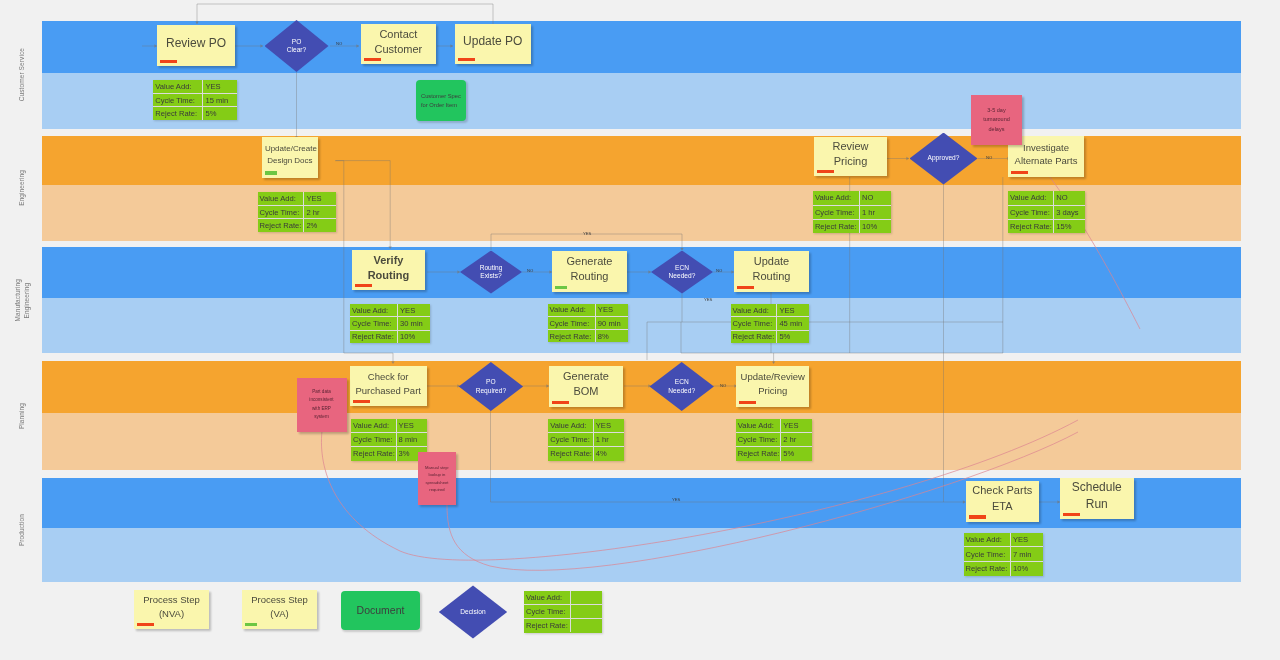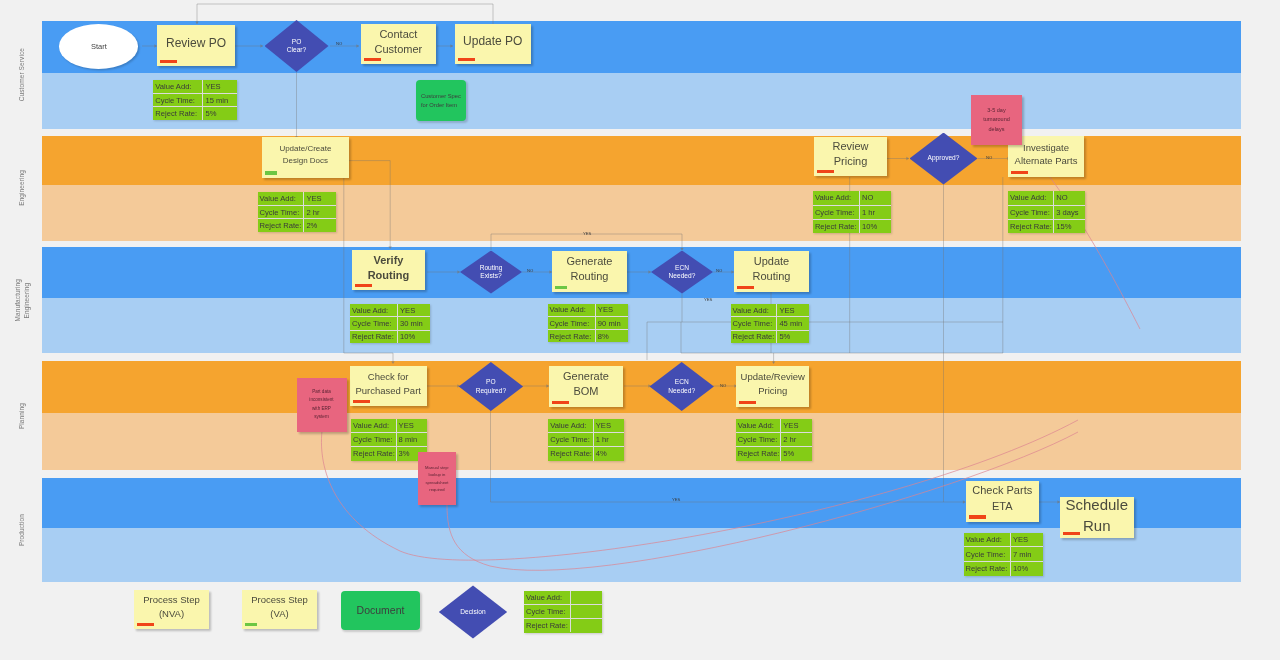--- a/index.html
+++ b/index.html
@@ -105,23 +105,20 @@
     <div class="laneband" style="left: 42px; top: 360.9px; width: 1198.5px; height: 52.5px; background: rgb(245, 164, 47);"></div>
     <div class="laneband" style="left: 42px; top: 413.4px; width: 1198.5px; height: 57px; background: rgb(244, 202, 153);"></div>
     <div class="lane-label" style="left: 11px; top: 360.9px; width: 22px; height: 109.5px; display: flex; align-items: center; justify-content: center;">
       <span>Planning</span>
     </div>
     <div class="laneband" style="left: 42px; top: 477.8px; width: 1198.5px; height: 50.5px; background: rgb(73, 156, 243);"></div>
     <div class="laneband" style="left: 42px; top: 528.3px; width: 1198.5px; height: 54px; background: rgb(168, 206, 243);"></div>
     <div class="lane-label" style="left: 11px; top: 477.8px; width: 22px; height: 104.5px; display: flex; align-items: center; justify-content: center;">
       <span>Production</span>
     </div>
-    <div class="oval" style="left: 59.3px; top: 24.3px; width: 79.2px; height: 44.6px;">
-      <div>Start</div>
-    </div>
     <div class="note" style="left: 157px; top: 25px; width: 78px; height: 41px; font-size: 12px; line-height: 1.25;">
       <div style="width: 100%;">Review PO</div>
       <div class="bar" style="background: rgb(240, 68, 24);"></div>
     </div>
     <div class="dwrap" style="left: 264.5px; top: 20px; width: 64px; height: 52px;">
       <div class="diamond" style="left: 0px; top: 0px; width: 64px; height: 52px; transform: none; clip-path: polygon(50% 0px, 100% 50%, 50% 100%, 0px 50%); box-shadow: none; filter: drop-shadow(rgba(0, 0, 0, 0.22) 1.2px 1.2px 1px);"></div>
       <div class="dlabel">PO<br>Clear?</div>
     </div>
     <div class="note" style="left: 360.7px; top: 24px; width: 75.4px; height: 40px; font-size: 11px; line-height: 1.35;">
       <div style="width: 100%;">Contact<br>Customer</div>
@@ -141,21 +138,21 @@
         <div class="v">15 min</div>
       </div>
       <div class="r">
         <div class="k">Reject Rate:</div>
         <div class="v">5%</div>
       </div>
     </div>
     <div class="doc" style="left: 415.7px; top: 80px; width: 50.5px; height: 41px; font-size: 5.8px;">
       <div>Customer Spec<br>for Order Item</div>
     </div>
-    <div class="note" style="left: 261.9px; top: 137.1px; width: 87px; height: 40.6px; font-size: 8px; line-height: 1.5;">
+    <div class="note" style="left: 261.9px; top: 137.1px; width: 56px; height: 40.6px; font-size: 8px; line-height: 1.5;">
       <div style="width: 100%;">Update/Create<br>Design Docs</div>
       <div class="bar" style="background: rgb(108, 198, 68); width: 12px;"></div>
     </div>
     <div class="mtable" style="left: 257.6px; top: 192px; width: 78px; height: 40px;">
       <div class="r">
         <div class="k">Value Add:</div>
         <div class="v">YES</div>
       </div>
       <div class="r">
         <div class="k">Cycle Time:</div>
@@ -336,21 +333,21 @@
     <div class="pink" style="left: 296.5px; top: 377.5px; width: 50px; height: 54px; font-size: 4.6px; line-height: 1.75;">
       <div>Part data<br>inconsistent<br>with ERP<br>system</div>
     </div>
     <div class="pink" style="left: 418px; top: 452px; width: 38px; height: 53px; font-size: 4.2px; line-height: 1.7;">
       <div>Manual step:<br>lookup in<br>spreadsheet<br>required</div>
     </div>
     <div class="note" style="left: 965.5px; top: 480.5px; width: 73.5px; height: 41px; font-size: 11px; line-height: 1.42;">
       <div style="width: 100%;">Check Parts<br>ETA</div>
       <div class="bar" style="background: rgb(240, 68, 24);"></div>
     </div>
-    <div class="note" style="left: 1060px; top: 497px; width: 73.5px; height: 41px; font-size: 15px; line-height: 1.42;">
+    <div class="note" style="left: 1060px; top: 478px; width: 73.5px; height: 41px; font-size: 12px; line-height: 1.42;">
       <div style="width: 100%;">Schedule<br>Run</div>
       <div class="bar" style="background: rgb(240, 68, 24);"></div>
     </div>
     <div class="mtable" style="left: 963.6px; top: 532.8px; width: 79px; height: 43px;">
       <div class="r">
         <div class="k">Value Add:</div>
         <div class="v">YES</div>
       </div>
       <div class="r">
         <div class="k">Cycle Time:</div>

